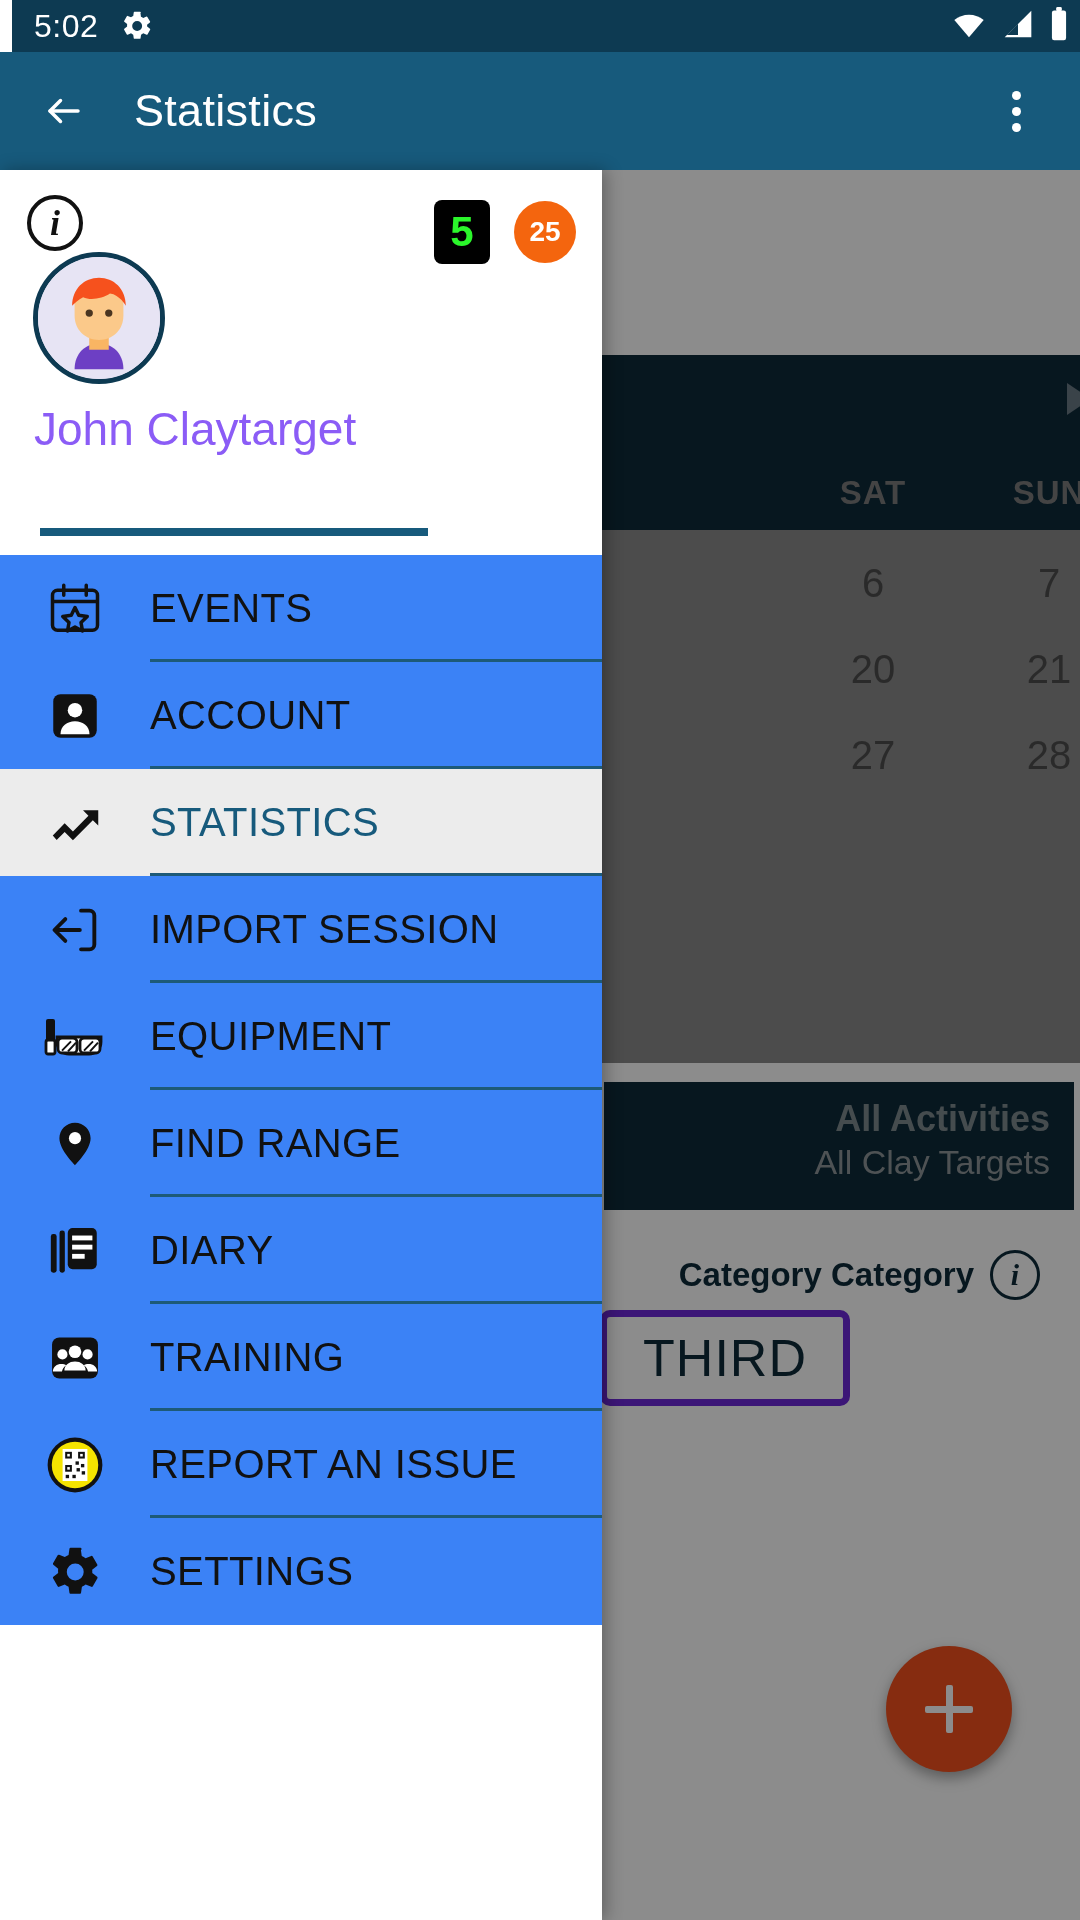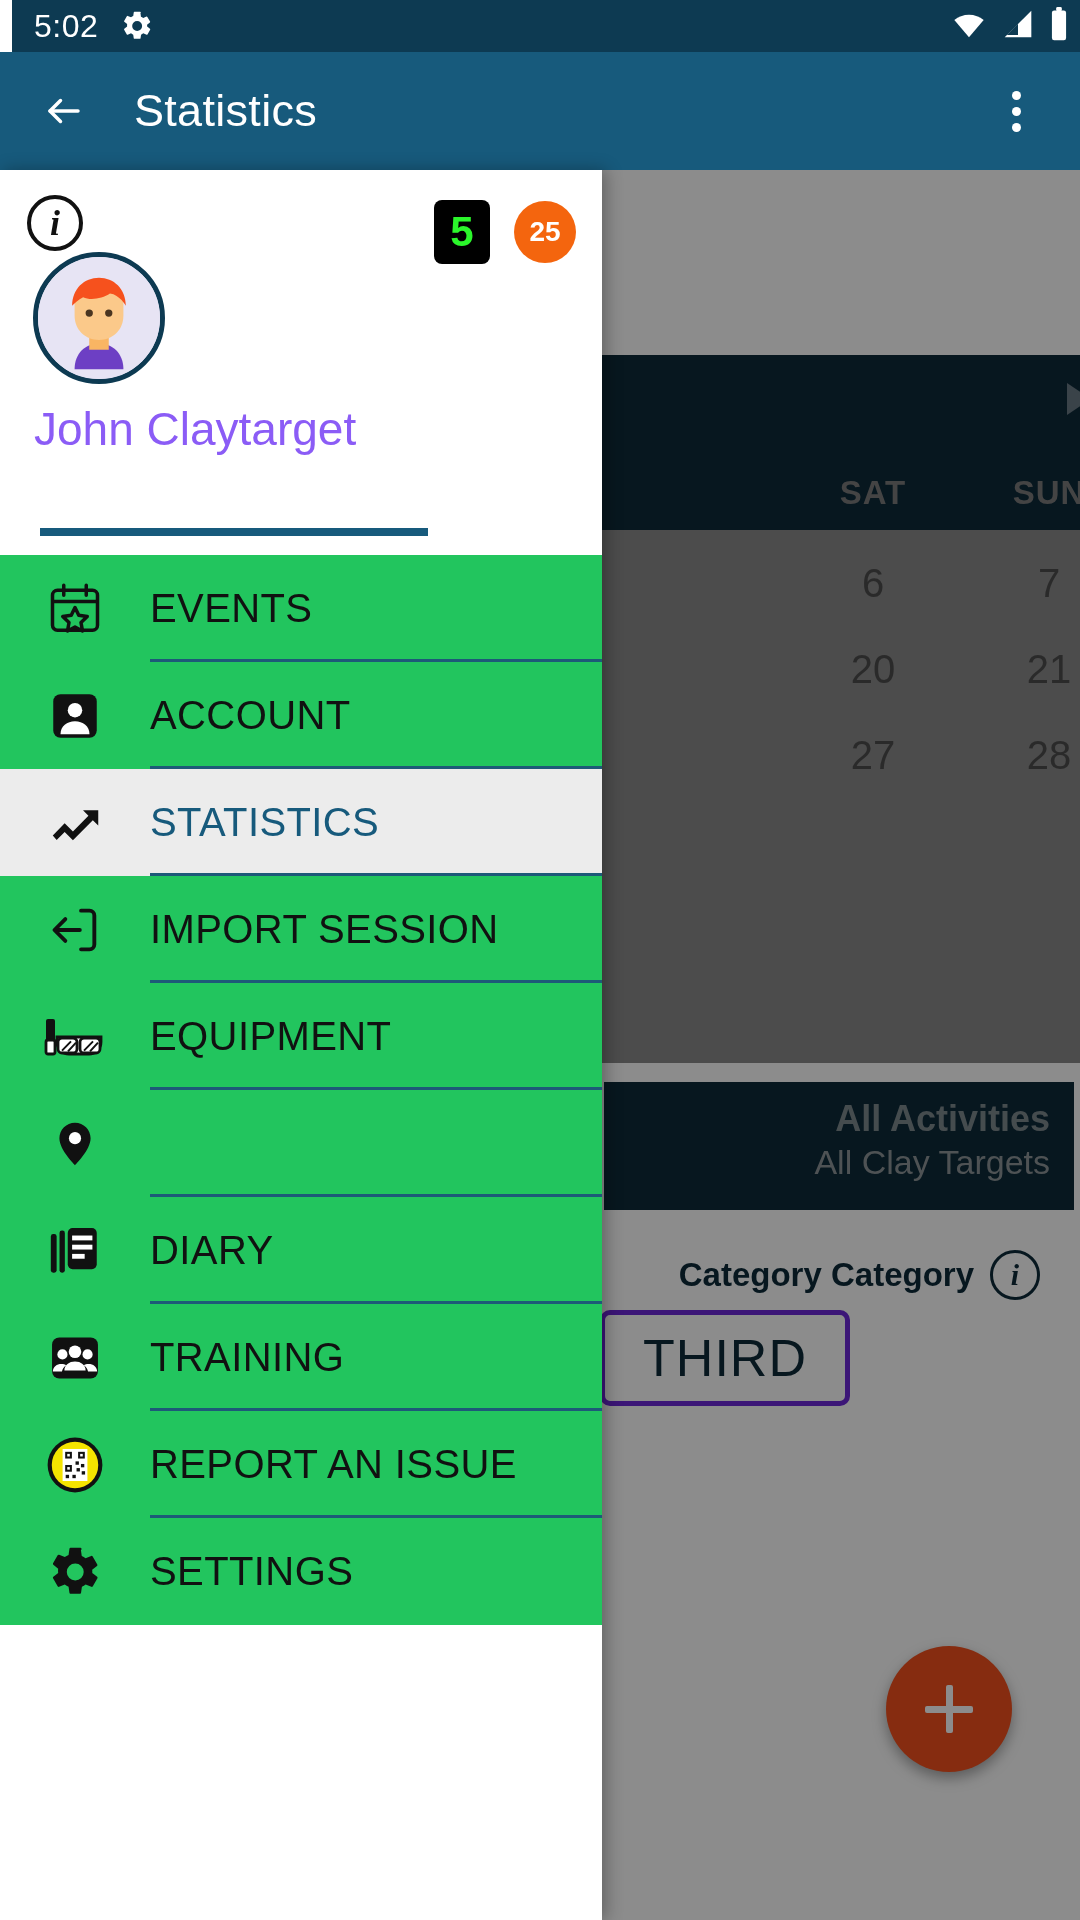--- a/index.html
+++ b/index.html
@@ -58,21 +58,21 @@
   }
   .vcat-label { color: #0d2b3a; font-size: 33px; font-weight: bold; }
   .vcat-info {
     width: 50px; height: 50px; border-radius: 50%; border: 3px solid #0d2b3a;
     display: flex; align-items: center; justify-content: center;
     color: #0d2b3a; font-size: 30px; font-weight: bold; font-style: italic;
     font-family: "Liberation Serif", serif;
   }
   .vcat-box {
     position: absolute; left: 600px; top: 1140px; width: 250px; height: 96px;
-    border: 5px solid #6d28d9; border-radius: 10px;
+    border: 7px solid #6d28d9; border-radius: 10px;
     display: flex; align-items: center; justify-content: center;
     color: #0d2b3a; font-size: 52px; letter-spacing: 1px;
   }
 
   .fab {
     position: absolute; right: 68px; bottom: 148px;
     width: 126px; height: 126px; border-radius: 50%;
     background: #f4511e; border: none; cursor: pointer;
     display: flex; align-items: center; justify-content: center;
     box-shadow: 0 6px 14px rgba(0,0,0,.35);
@@ -143,21 +143,21 @@
     position: absolute; left: 34px; top: 232px;
     font-size: 46px; color: #8b5cf6;
   }
   .drawer-rule {
     position: absolute; left: 40px; top: 358px; width: 388px; height: 8px; background: #175a7c;
   }
 
   .nav-list { position: absolute; left: 0; top: 385px; right: 0; bottom: 0; }
   .nav-item {
     position: relative; display: flex; align-items: center; height: 107px;
-    cursor: pointer; background: #22c55e;
+    cursor: pointer; background: #3b82f6;
   }
   .nav-item.selected { background: #ececec; }
   .nav-icon {
     width: 150px; min-width: 150px; height: 107px;
     display: flex; align-items: center; justify-content: center;
   }
   .nav-label { font-size: 40px; color: #111; letter-spacing: .4px; }
   .nav-item.selected .nav-label { color: #175a7c; }
   .nav-item::after {
     content: ""; position: absolute; left: 150px; right: 0; bottom: 0;
@@ -341,20 +341,21 @@
         <span class="nav-label">EQUIPMENT</span>
       </div>
 
       <div class="nav-item">
         <span class="nav-icon">
           <svg width="52" height="62" viewBox="0 0 24 24" fill="#111">
             <path d="M12 2.2c-4 0-7.2 3.2-7.2 7.2 0 5.4 7.2 12.4 7.2 12.4s7.2-7 7.2-12.4c0-4-3.2-7.2-7.2-7.2z"></path>
             <circle cx="12" cy="9.3" r="2.8" fill="#fff"></circle>
           </svg>
         </span>
+        <span class="nav-label">FIND RANGE</span>
       </div>
 
       <div class="nav-item">
         <span class="nav-icon">
           <svg width="58" height="58" viewBox="0 0 24 24" fill="#111">
             <rect x="2" y="5" width="2.4" height="16" rx="1"></rect>
             <rect x="5.6" y="3.5" width="2.2" height="17.5" rx="1"></rect>
             <rect x="9" y="2.5" width="12" height="17" rx="2"></rect>
             <rect x="10.8" y="5.6" width="8.4" height="2" fill="#fff"></rect>
             <rect x="10.8" y="9.4" width="8.4" height="2" fill="#fff"></rect>

